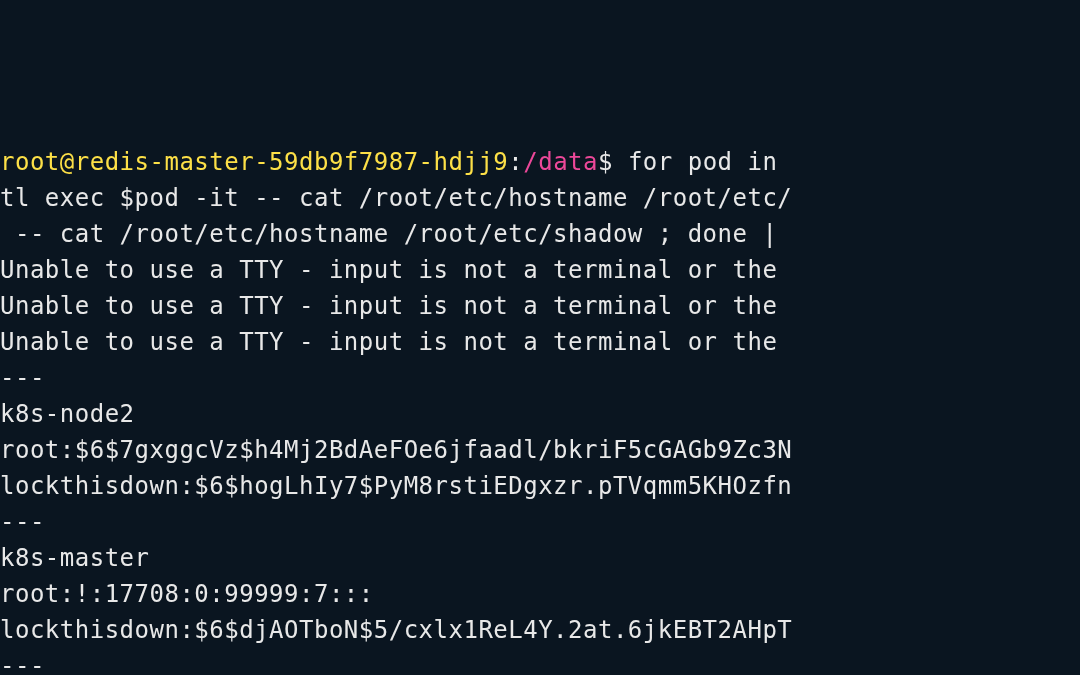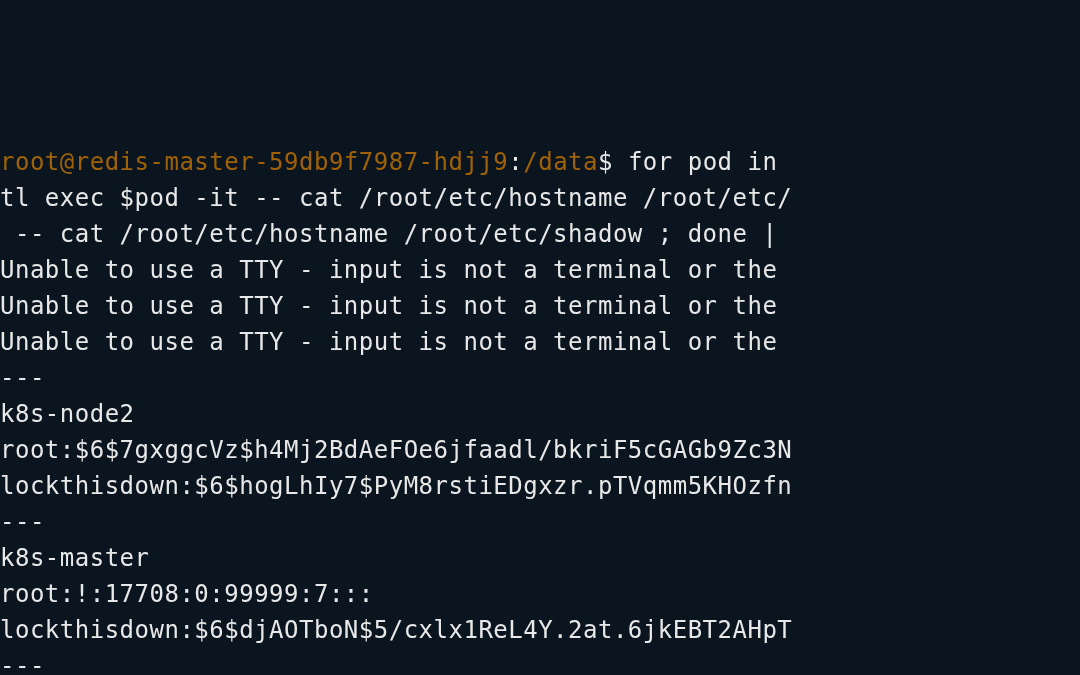--- a/index.html
+++ b/index.html
@@ -21,24 +21,24 @@
       letter-spacing: 0.5px;
     }
     .terminal {
       padding: 0;
     }
     .line {
       display: block;
       white-space: pre;
     }
     .prompt-user {
-      color: #a16207;
+      color: #fde047;
     }
     .prompt-path {
-      color: #a16207;
+      color: #ec4899;
     }
     .prompt-dollar {
       color: #e8e8e8;
     }
     .cmd-text {
       color: #e8e8e8;
     }
   </style>
 </head>
 <body>

